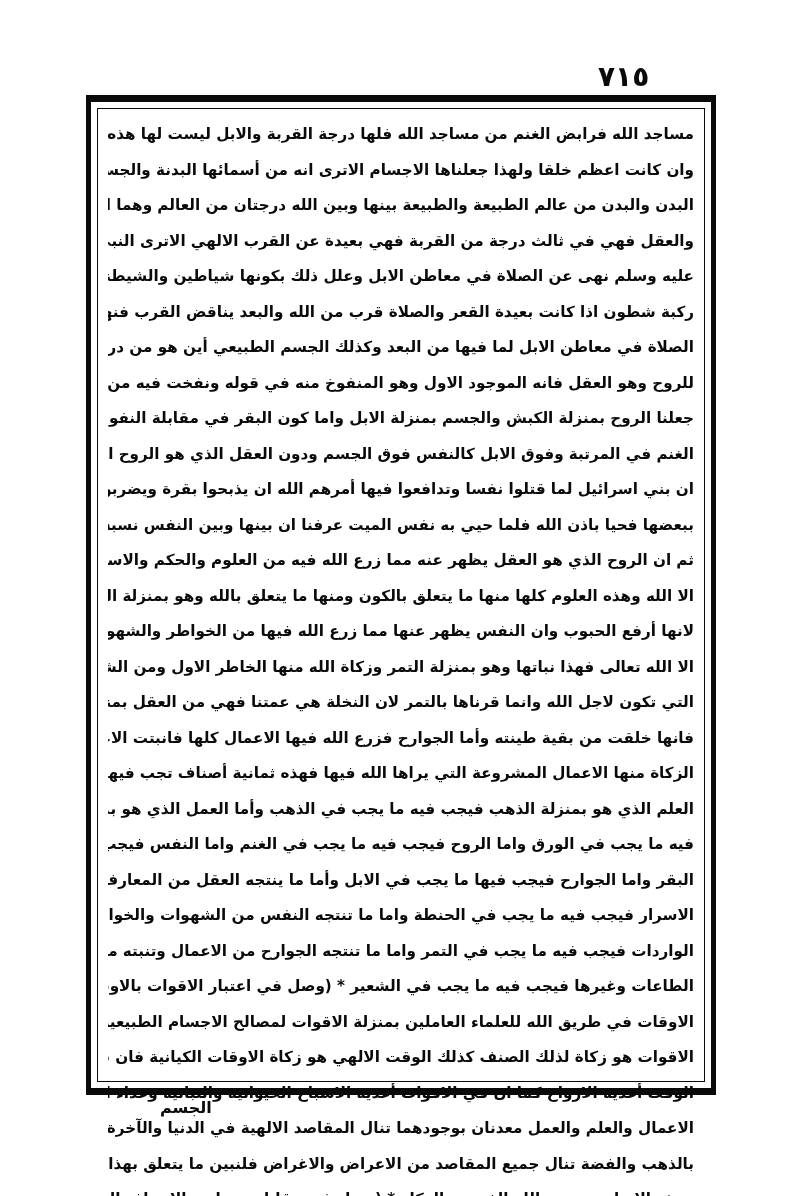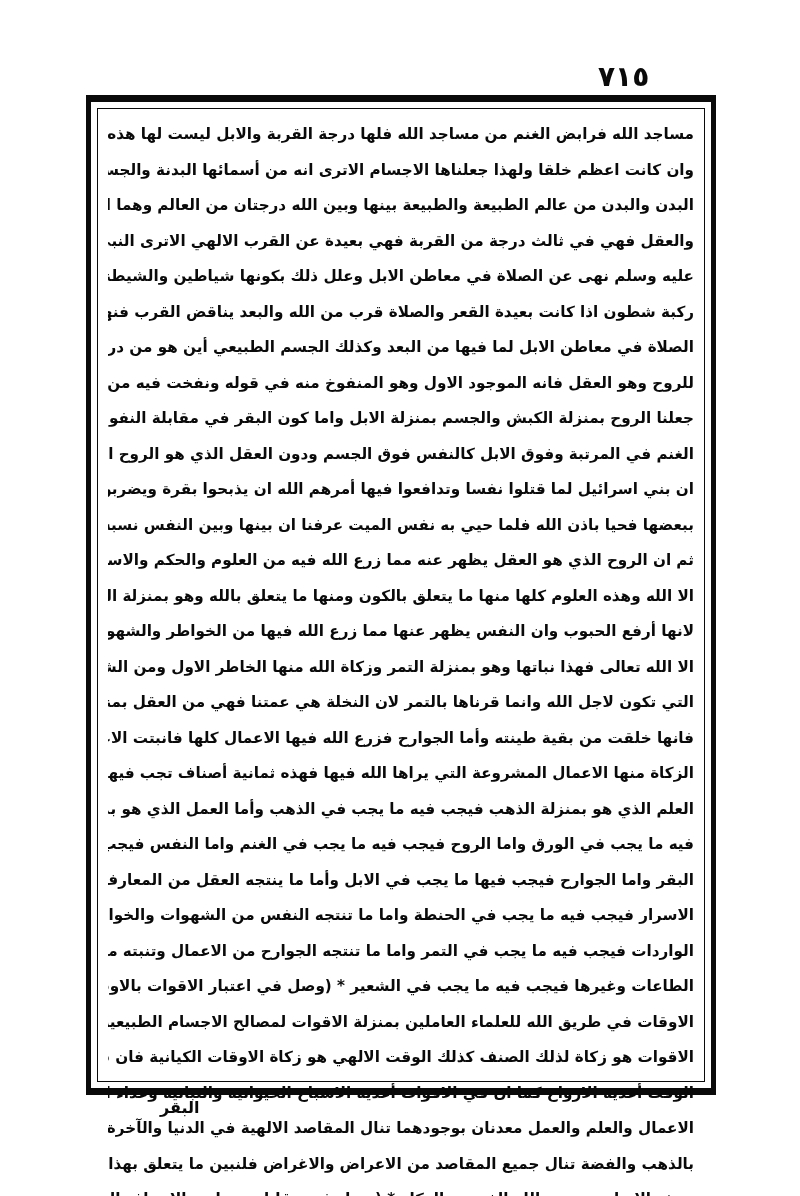--- a/index.html
+++ b/index.html
@@ -111,13 +111,13 @@
       <span class="line">الاقوات هو زكاة لذلك الصنف كذلك الوقت الالهي هو زكاة الاوقات الكيانية فان في</span>
       <span class="line">الوقت أغذية الارواح كما ان في الاقوات أغذية الاشباح الحيوانية والنباتية وغذاء الجوارح</span>
       <span class="line">الاعمال والعلم والعمل معدنان بوجودهما تنال المقاصد الالهية في الدنيا والآخرة كما ان</span>
       <span class="line">بالذهب والفضة تنال جميع المقاصد من الاعراض والاغراض فلنبين ما يتعلق بهذا النوع</span>
       <span class="line">وهذه الانواع من حق الله الذي هو الزكاة * (وصل في مقابلة وموازنة الاصناف الذين تجب</span>
 
     </div>
   </div>
 </div>
 
-<div class="catchword">البقر</div>
+<div class="catchword">الجسم</div>
 
 </body></html>

